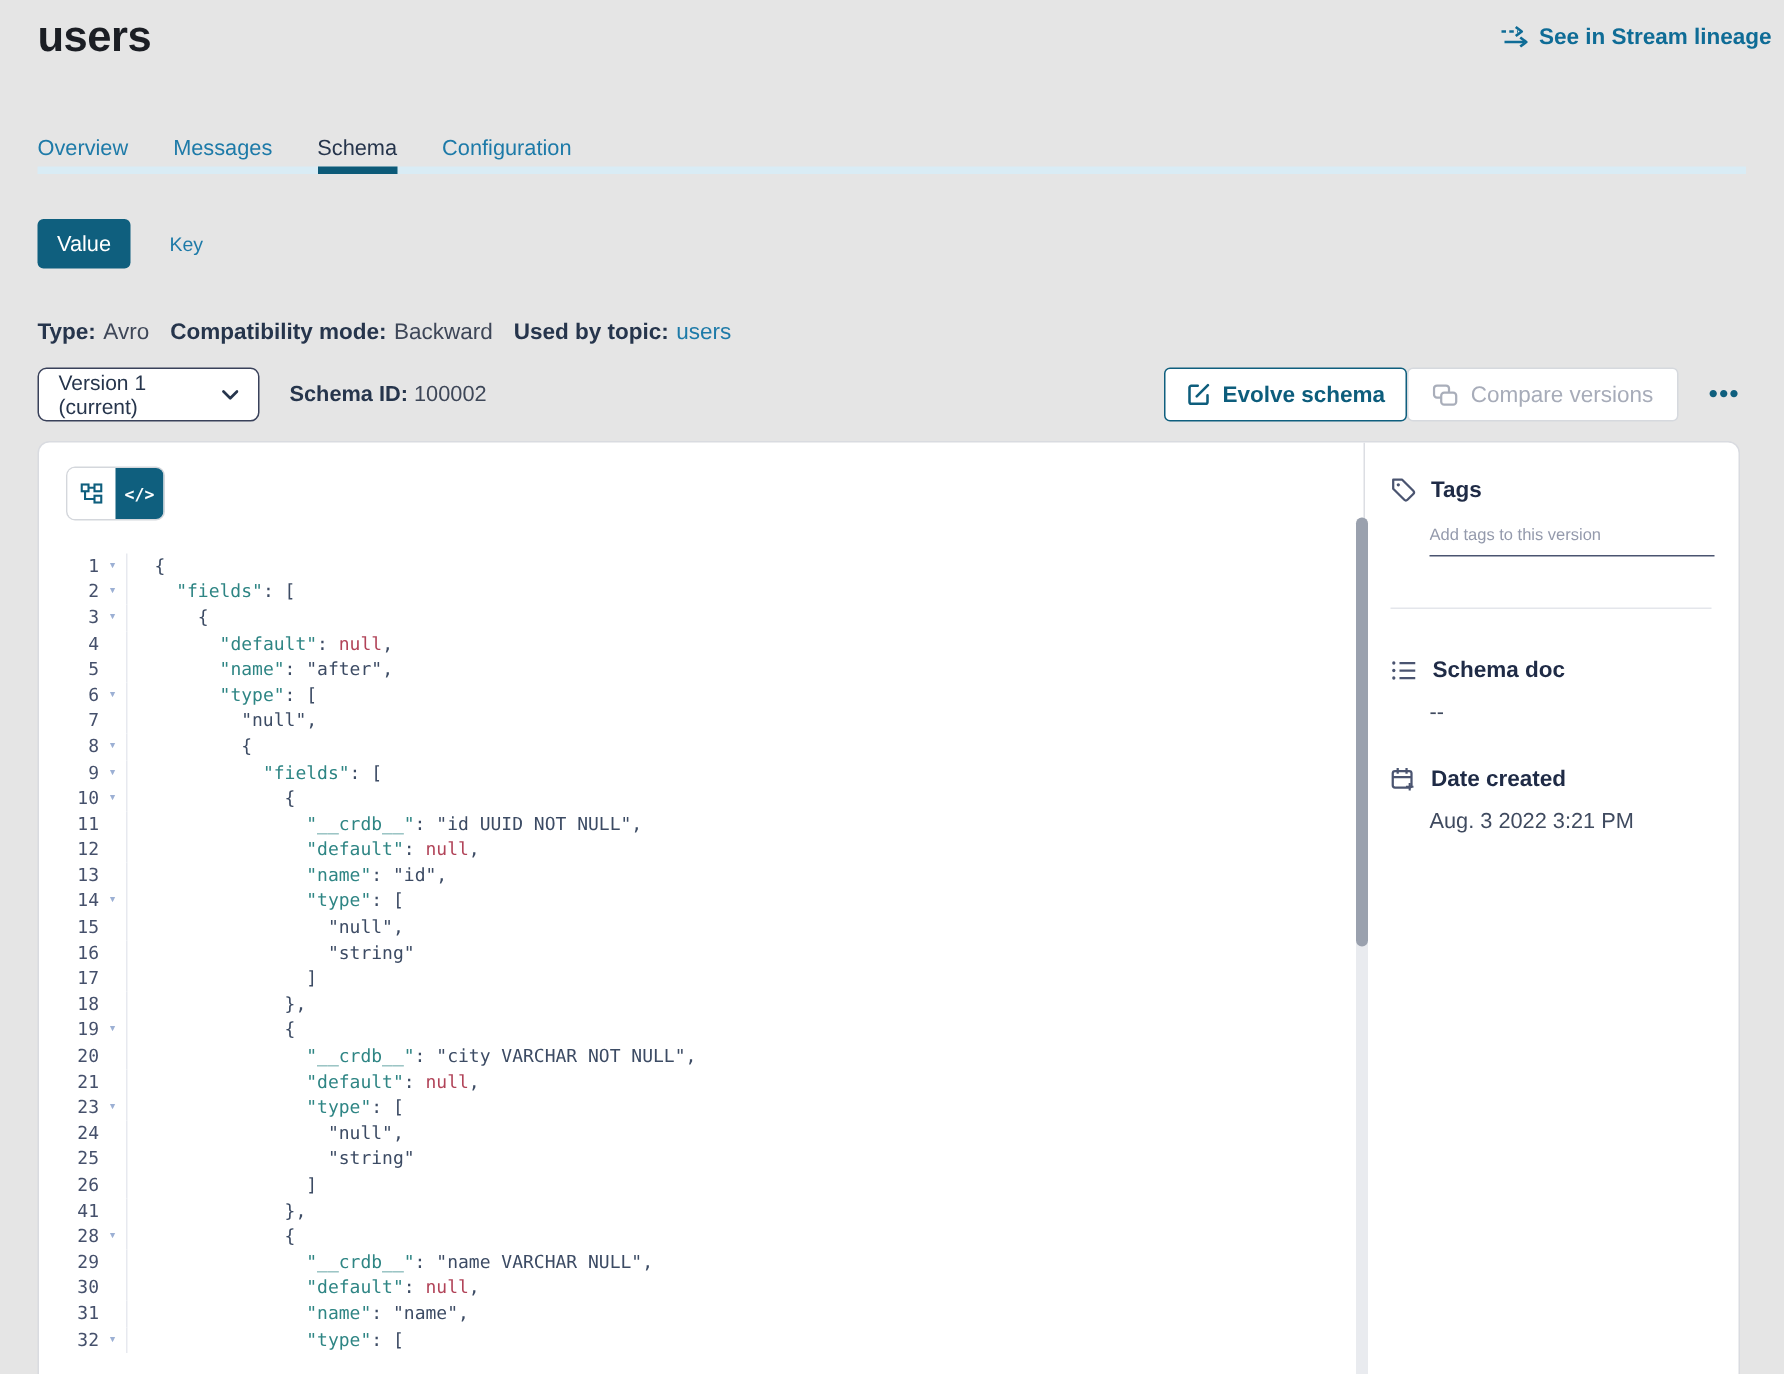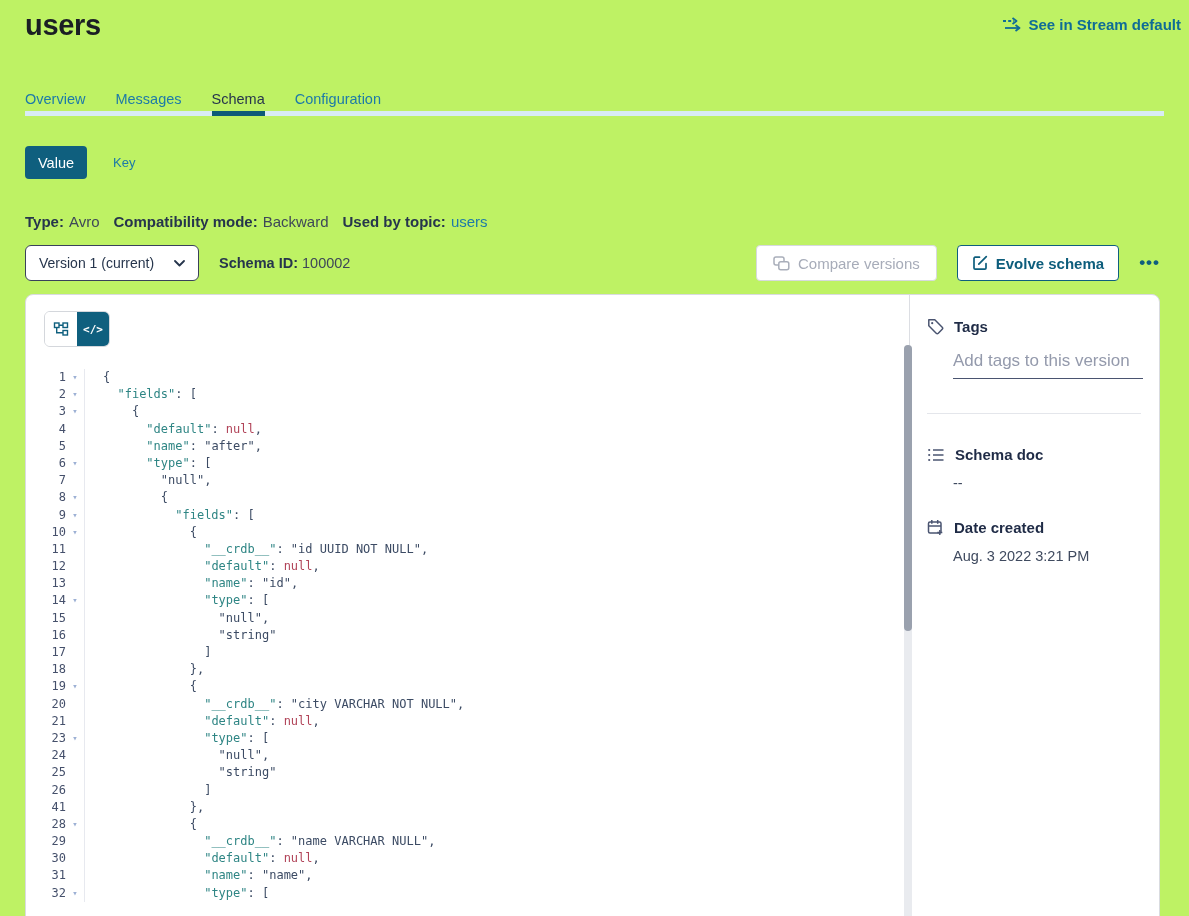--- a/index.html
+++ b/index.html
@@ -1,18 +1,18 @@
 <!DOCTYPE html>
 <html><head>
 <meta charset="utf-8">
 <style>
   * { margin:0; padding:0; box-sizing:border-box; }
   html,body { width:1189px; height:916px; overflow:hidden; background:#fff; }
   body { font-family:"Liberation Sans", sans-serif; color:#3e4758; }
-  .page { position:relative; width:1189px; height:916px; background:#bef264; }
+  .page { position:relative; width:1189px; height:916px; background:#e5e5e5; }
   .content { padding:0 25px; }
 
   
   .header { display:flex; justify-content:space-between; align-items:flex-start; padding-top:8px; }
   h1.title { font-size:29px; font-weight:700; color:#1b1e24; line-height:34px; letter-spacing:-0.3px; }
   .lineage-link { display:flex; align-items:center; gap:7px; margin-top:8px; margin-right:-17px;
                   color:#0f6c96; font-size:15px; font-weight:600; cursor:pointer; }
 
   
   .tabs { display:flex; gap:30px; margin-top:49px; position:relative; z-index:2; }
@@ -29,21 +29,21 @@
 
   
   .meta-row { display:flex; align-items:center; margin-top:34px; font-size:15px; color:#3e4758; }
   .meta-row b { color:#26354c; font-weight:700; }
   .meta-val { margin-left:5px; }
   .meta-gap { margin-left:14px; }
   .link { color:#1d7aa8; cursor:pointer; }
 
   
   .version-bar { display:flex; align-items:center; margin-top:15px; }
-  .version-select { width:174px; height:36px; border:1px solid #39415a; border-radius:6px; background:#fff;
+  .version-select { width:148px; height:36px; border:1px solid #39415a; border-radius:6px; background:#fff;
                     display:flex; align-items:center; justify-content:space-between; padding:0 13px;
                     font-size:14px; color:#26354c; cursor:pointer; }
   .schema-id { margin-left:20px; font-size:14.5px; color:#3e4758; }
   .schema-id b { color:#26354c; }
   .vb-right { margin-left:auto; display:flex; align-items:center; }
   .btn { height:36px; border-radius:4px; display:flex; align-items:center; gap:8px; font-size:15px;
          background:#fff; cursor:pointer; font-family:inherit; }
   .compare-btn { border:1px solid #d6d9de; color:#a7acb9; font-weight:500; padding:0 16px; cursor:default; }
   .evolve-btn { border:1px solid #0f5f7e; color:#0d5d7c; font-weight:600; padding:0 14px; margin-left:20px; }
   .more-btn { background:none; border:none; color:#0f5f7e; font-size:17px; font-weight:700; letter-spacing:1px;
@@ -70,21 +70,21 @@
   .tk-x { color:#b14358; }
   .tk-p { color:#3c4b64; }
 
   .scrollbar-track { position:absolute; left:878px; top:50px; bottom:0; width:8px; background:#e9ebef; border-radius:4px; }
   .scrollbar-thumb { position:absolute; top:0; left:0; width:8px; height:286px; background:#9aa1ae; border-radius:4px; cursor:grab; }
 
   
   .sidebar { flex:1; border-left:1px solid #dcdee3; padding:23px 16px 0 17px; }
   .side-head { display:flex; align-items:center; gap:10px; font-size:15px; font-weight:700; color:#1f2b46; }
   .tags-input { display:block; margin:16px 0 0 26px; width:190px; border:none; border-bottom:1px solid #4a5470;
-                padding:0 0 7px 0; font-size:17px; color:#3e4758; outline:none; background:transparent;
+                padding:0 0 7px 0; font-size:11px; color:#3e4758; outline:none; background:transparent;
                 font-family:"Liberation Sans", sans-serif; }
   .tags-input::placeholder { color:#949aac; }
   .divider { border:none; border-top:1px solid #e4e6eb; width:214px; margin-top:34px; }
   .side-sec { margin-top:32px; }
   .side-val { margin:12px 0 0 26px; font-size:14.5px; color:#3f4a5f; }
   svg.sicon { flex:none; }
 </style>
 </head>
 <body>
 
@@ -95,21 +95,21 @@
       <h1 class="title">users</h1>
       <div class="lineage-link">
         <span style="display:flex">
           <svg width="19" height="15" viewBox="0 0 19 15" fill="none" stroke="#0f6c96" stroke-width="1.8">
             <path d="M1 4 H12" stroke-dasharray="3 2.2"></path>
             <path d="M10.5 1 L14.5 4 L10.5 7" fill="none" stroke-linejoin="round"></path>
             <path d="M3 11 H16"></path>
             <path d="M13.5 8 L17.5 11 L13.5 14" fill="none" stroke-linejoin="round"></path>
           </svg>
         </span>
-        <span>See in Stream default</span>
+        <span>See in Stream lineage</span>
       </div>
     </div>
 
     <div class="tabs">
       <div class="tab">Overview</div>
       <div class="tab">Messages</div>
       <div class="tab active">Schema</div>
       <div class="tab">Configuration</div>
     </div>
     <div class="tabs-underline"></div>
@@ -135,37 +135,37 @@
           <svg width="11" height="7" viewBox="0 0 11 7" fill="none" stroke="#26354c" stroke-width="1.8" stroke-linecap="round" stroke-linejoin="round">
               <path d="M1 1 L5.5 5.5 L10 1"></path>
             </svg>
         </span>
       </div>
       <div class="schema-id">
         <b>Schema ID:</b>
         <span>100002</span>
       </div>
       <div class="vb-right">
+        <button class="btn evolve-btn">
+          <span style="display:flex">
+            <svg width="16" height="16" viewBox="0 0 16 16" fill="none" stroke="#0d5d7c" stroke-width="1.7" stroke-linecap="round">
+              <path d="M14 8.5 V13 a1.2 1.2 0 0 1 -1.2 1.2 H3.2 A1.2 1.2 0 0 1 2 13 V3.4 a1.2 1.2 0 0 1 1.2 -1.2 H7.5"></path>
+              <path d="M6.8 9.2 L14.3 1.7"></path>
+            </svg>
+          </span>
+          <span>Evolve schema</span>
+        </button>
         <button class="btn compare-btn">
           <span style="display:flex">
             <svg width="17" height="15" viewBox="0 0 17 15" fill="none" stroke="#a9aeba" stroke-width="1.5">
               <rect x="1" y="1" width="10" height="8" rx="2"></rect>
               <rect x="5.8" y="5.8" width="10" height="8" rx="2" fill="#ffffff"></rect>
             </svg>
           </span>
           <span>Compare versions</span>
-        </button>
-        <button class="btn evolve-btn">
-          <span style="display:flex">
-            <svg width="16" height="16" viewBox="0 0 16 16" fill="none" stroke="#0d5d7c" stroke-width="1.7" stroke-linecap="round">
-              <path d="M14 8.5 V13 a1.2 1.2 0 0 1 -1.2 1.2 H3.2 A1.2 1.2 0 0 1 2 13 V3.4 a1.2 1.2 0 0 1 1.2 -1.2 H7.5"></path>
-              <path d="M6.8 9.2 L14.3 1.7"></path>
-            </svg>
-          </span>
-          <span>Evolve schema</span>
         </button>
         <button class="more-btn">•••</button>
       </div>
     </div>
 
     <div class="panel">
 
       <div class="code-area">
         <div class="editor-toolbar">
           <div class="view-toggle">

